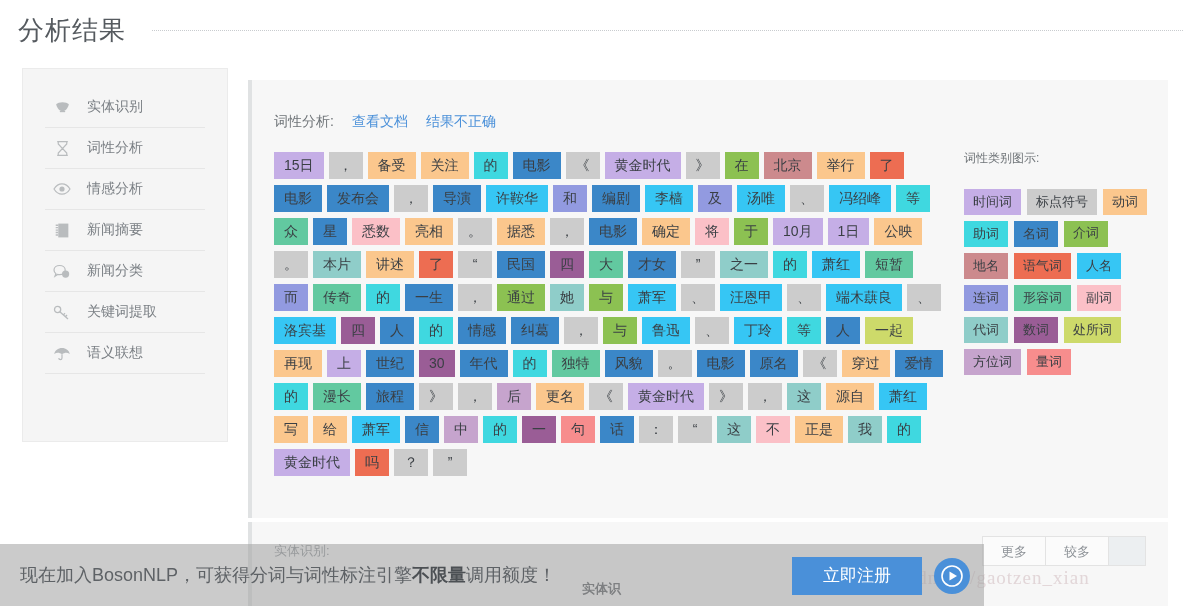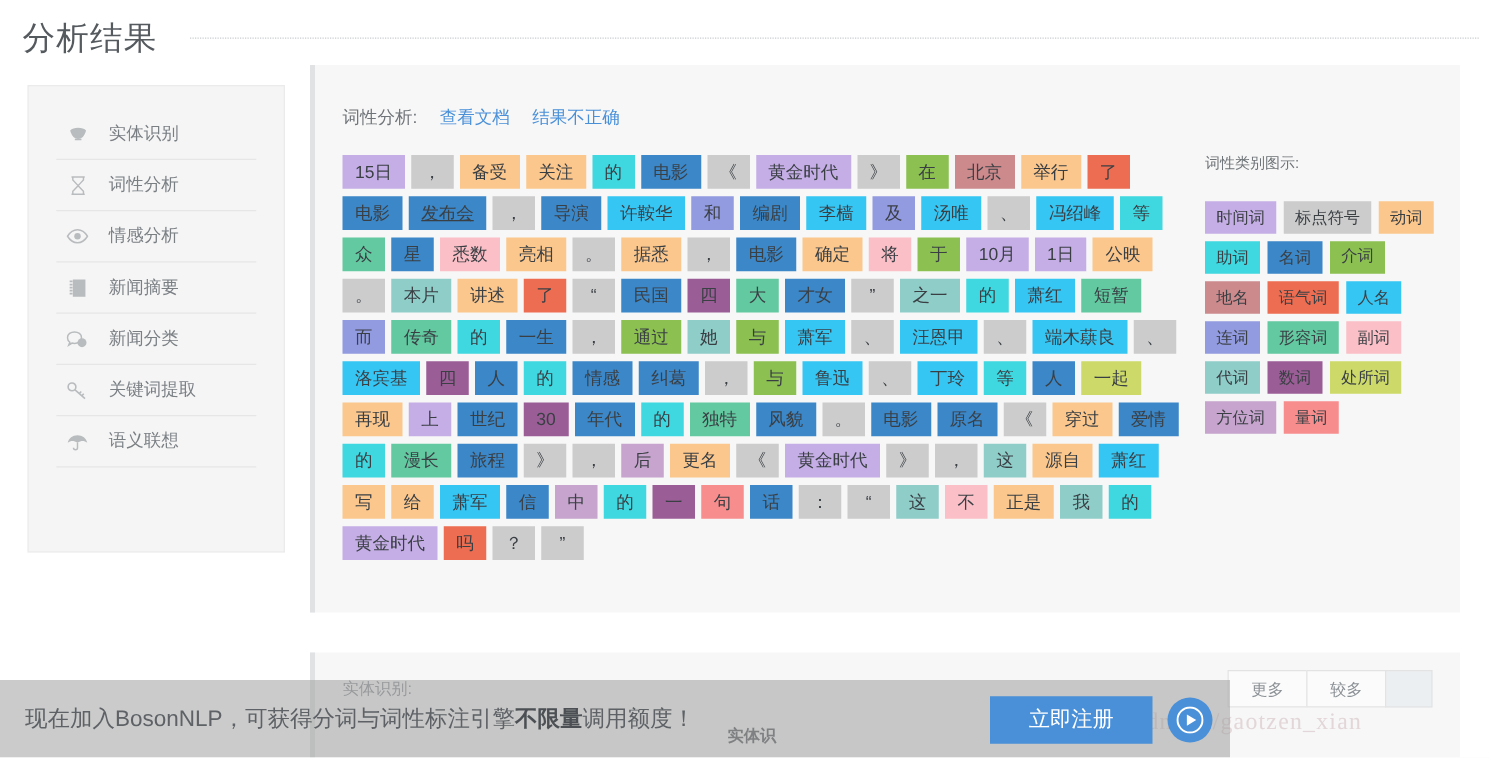--- a/index.html
+++ b/index.html
@@ -47,21 +47,21 @@
     display: flex; align-items: center; justify-content: center;
     color: #b9bcbe; font-size: 15px; line-height: 1;
   }
   .side-icon svg { display:block; }
   .side-label {
     font-size: 14px; color: #7a7f84; margin-left: 8px; white-space: nowrap;
   }
 
   
   .main-panel {
-    position: absolute; left: 248px; top: 52px;
+    position: absolute; left: 248px; top: 80px;
     width: 920px; height: 438px;
     background: #f7f7f7;
     border-left: 4px solid #e0e2e3;
   }
   .pos-header {
     position: absolute; left: 22px; top: 33px;
     display: flex; align-items: baseline; white-space: nowrap;
   }
   .pos-header-label { font-size: 14px; color: #6f7478; }
   .pos-header-link {
@@ -255,21 +255,21 @@
         <div class="token" style="background: rgb(63, 216, 224);">的</div>
         <div class="token" style="background: rgb(59, 135, 200);">电影</div>
         <div class="token" style="background: rgb(204, 204, 204);">《</div>
         <div class="token" style="background: rgb(197, 174, 230);">黄金时代</div>
         <div class="token" style="background: rgb(204, 204, 204);">》</div>
         <div class="token" style="background: rgb(140, 193, 82);">在</div>
         <div class="token" style="background: rgb(204, 138, 141);">北京</div>
         <div class="token" style="background: rgb(251, 199, 141);">举行</div>
         <div class="token" style="background: rgb(237, 109, 82);">了</div>
         <div class="token" style="background: rgb(59, 135, 200);">电影</div>
-        <div class="token" style="background: rgb(59, 135, 200); text-decoration: underline;">发布会</div>
+        <div class="token" style="background: rgb(59, 135, 200);">发布会</div>
         <div class="token" style="background: rgb(204, 204, 204);">，</div>
         <div class="token" style="background: rgb(59, 135, 200);">导演</div>
         <div class="token" style="background: rgb(54, 198, 244);">许鞍华</div>
         <div class="token" style="background: rgb(146, 154, 224);">和</div>
         <div class="token" style="background: rgb(59, 135, 200);">编剧</div>
         <div class="token" style="background: rgb(54, 198, 244);">李樯</div>
         <div class="token" style="background: rgb(146, 154, 224);">及</div>
         <div class="token" style="background: rgb(54, 198, 244);">汤唯</div>
         <div class="token" style="background: rgb(204, 204, 204);">、</div>
         <div class="token" style="background: rgb(54, 198, 244);">冯绍峰</div>

